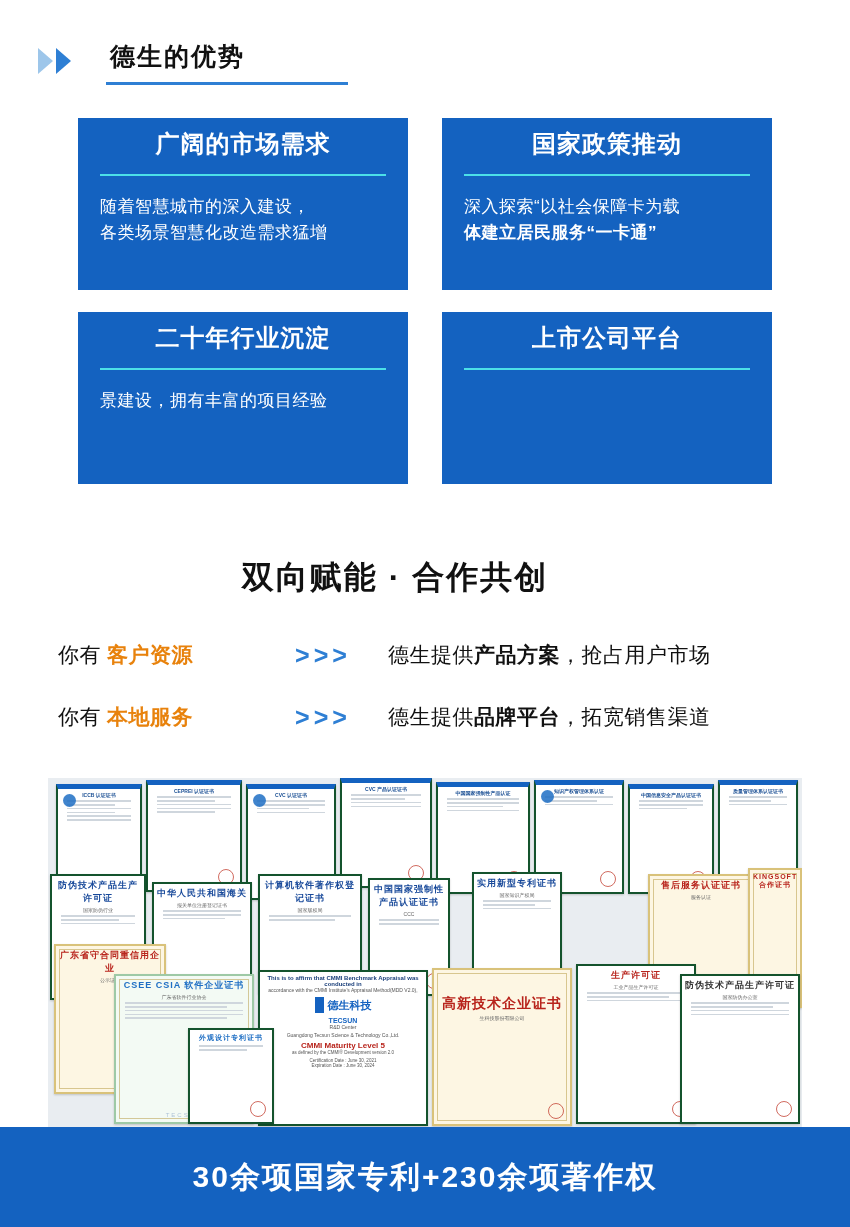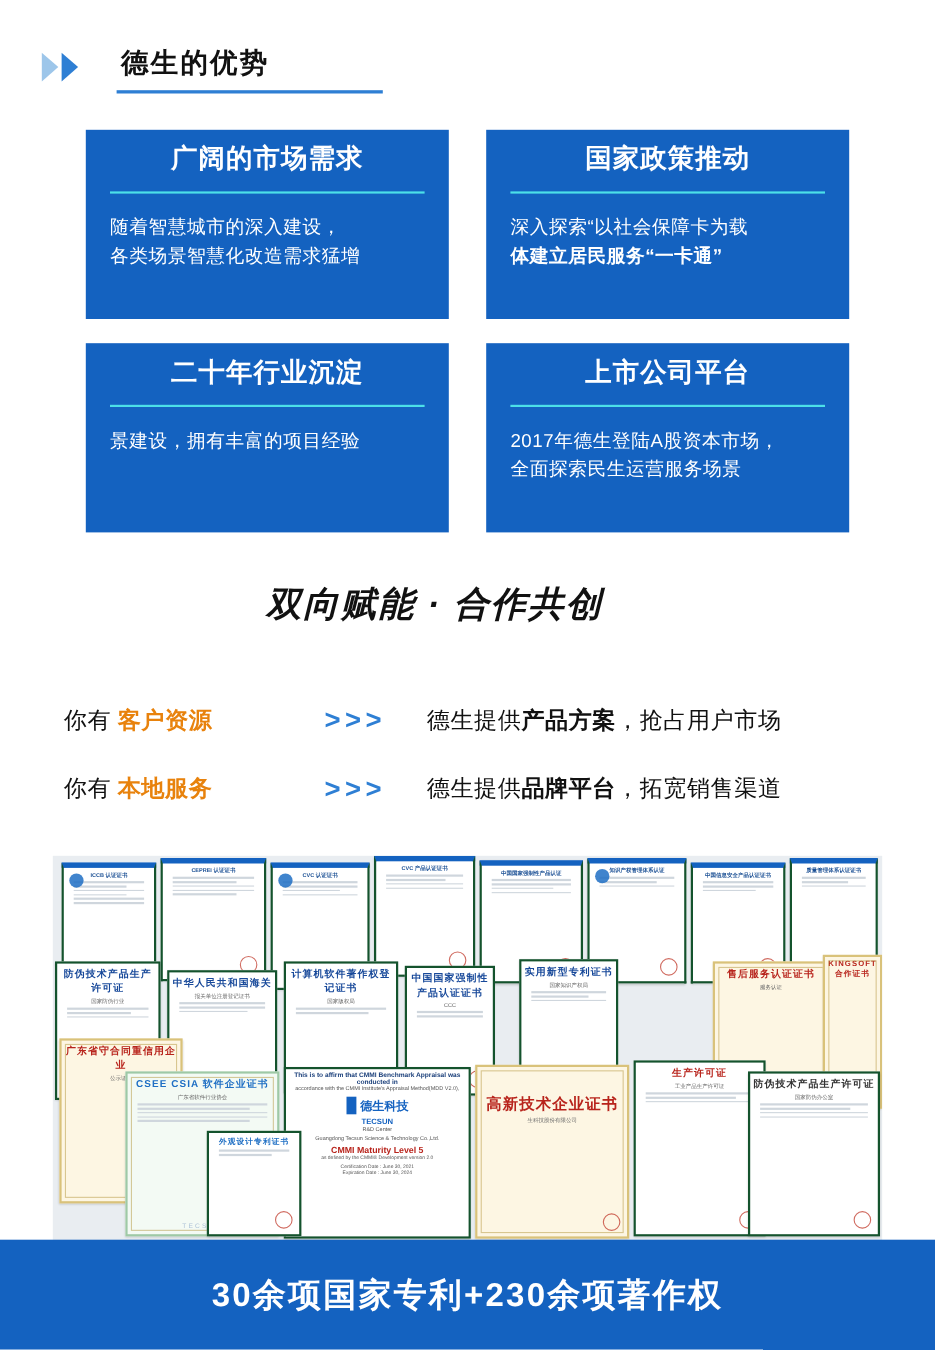--- a/index.html
+++ b/index.html
@@ -79,27 +79,26 @@
   .card-body {
     font-size: 17px;
     color: #ffffff;
     line-height: 1.55;
     letter-spacing: 0.5px;
   }
 
   
   .section2-title {
     position: absolute;
-    top: 528px; left: 0; width: 790px;
+    top: 556px; left: 0; width: 790px;
     text-align: center;
     font-size: 32px;
     font-weight: bold;
     color: #111111;
     letter-spacing: 2px;
-    font-style: italic;
   }
 
   
   .empower {
     position: absolute;
     top: 628px; left: 58px; width: 760px;
   }
   .empower-row {
     height: 54px;
     display: flex;
@@ -264,24 +263,20 @@
     <div class="card-title">二十年行业沉淀</div>
     <div class="card-divider"></div>
     <div class="card-body">
       <div>景建设，拥有丰富的项目经验</div>
     </div>
   </div>
 
   <div class="card">
     <div class="card-title">上市公司平台</div>
     <div class="card-divider"></div>
-    <div class="card-body">
-      <div>2017年德生登陆A股资本市场，</div>
-      <div>全面探索民生运营服务场景</div>
-    </div>
   </div>
 
 </div>
 
 <div class="section2-title">双向赋能 · 合作共创</div>
 
 <div class="empower">
 
   <div class="empower-row">
     <div class="e-left">

